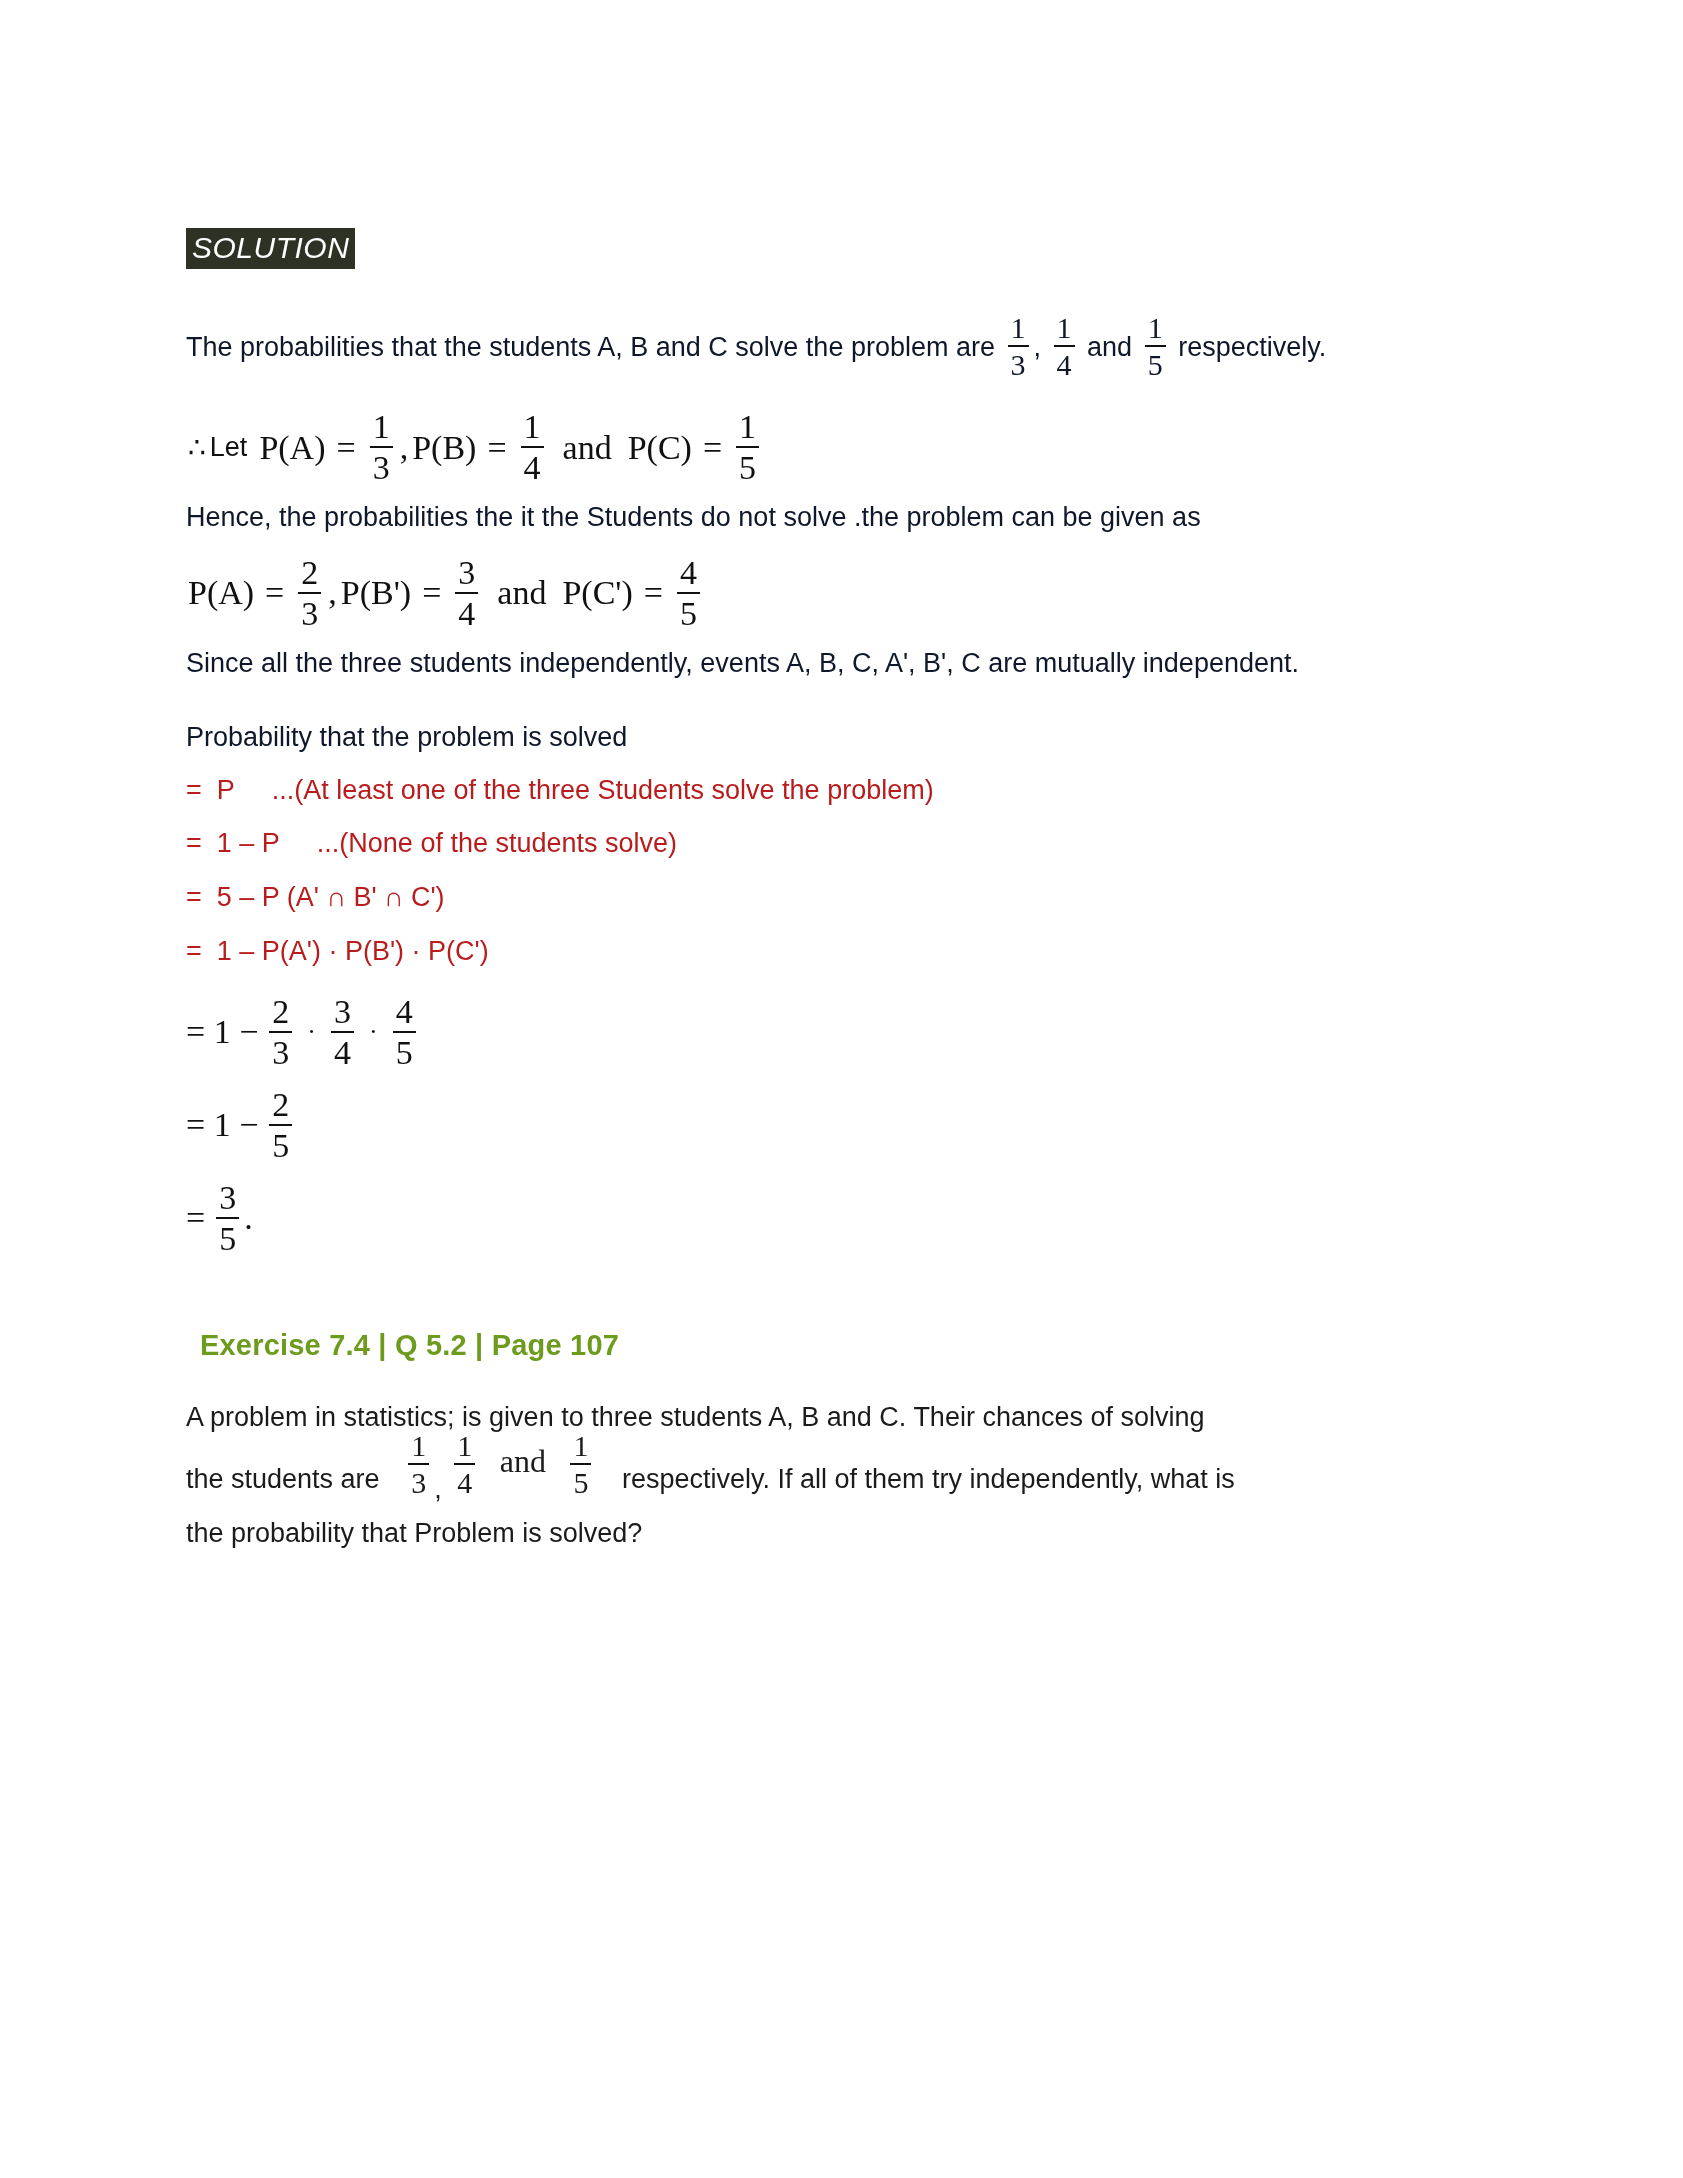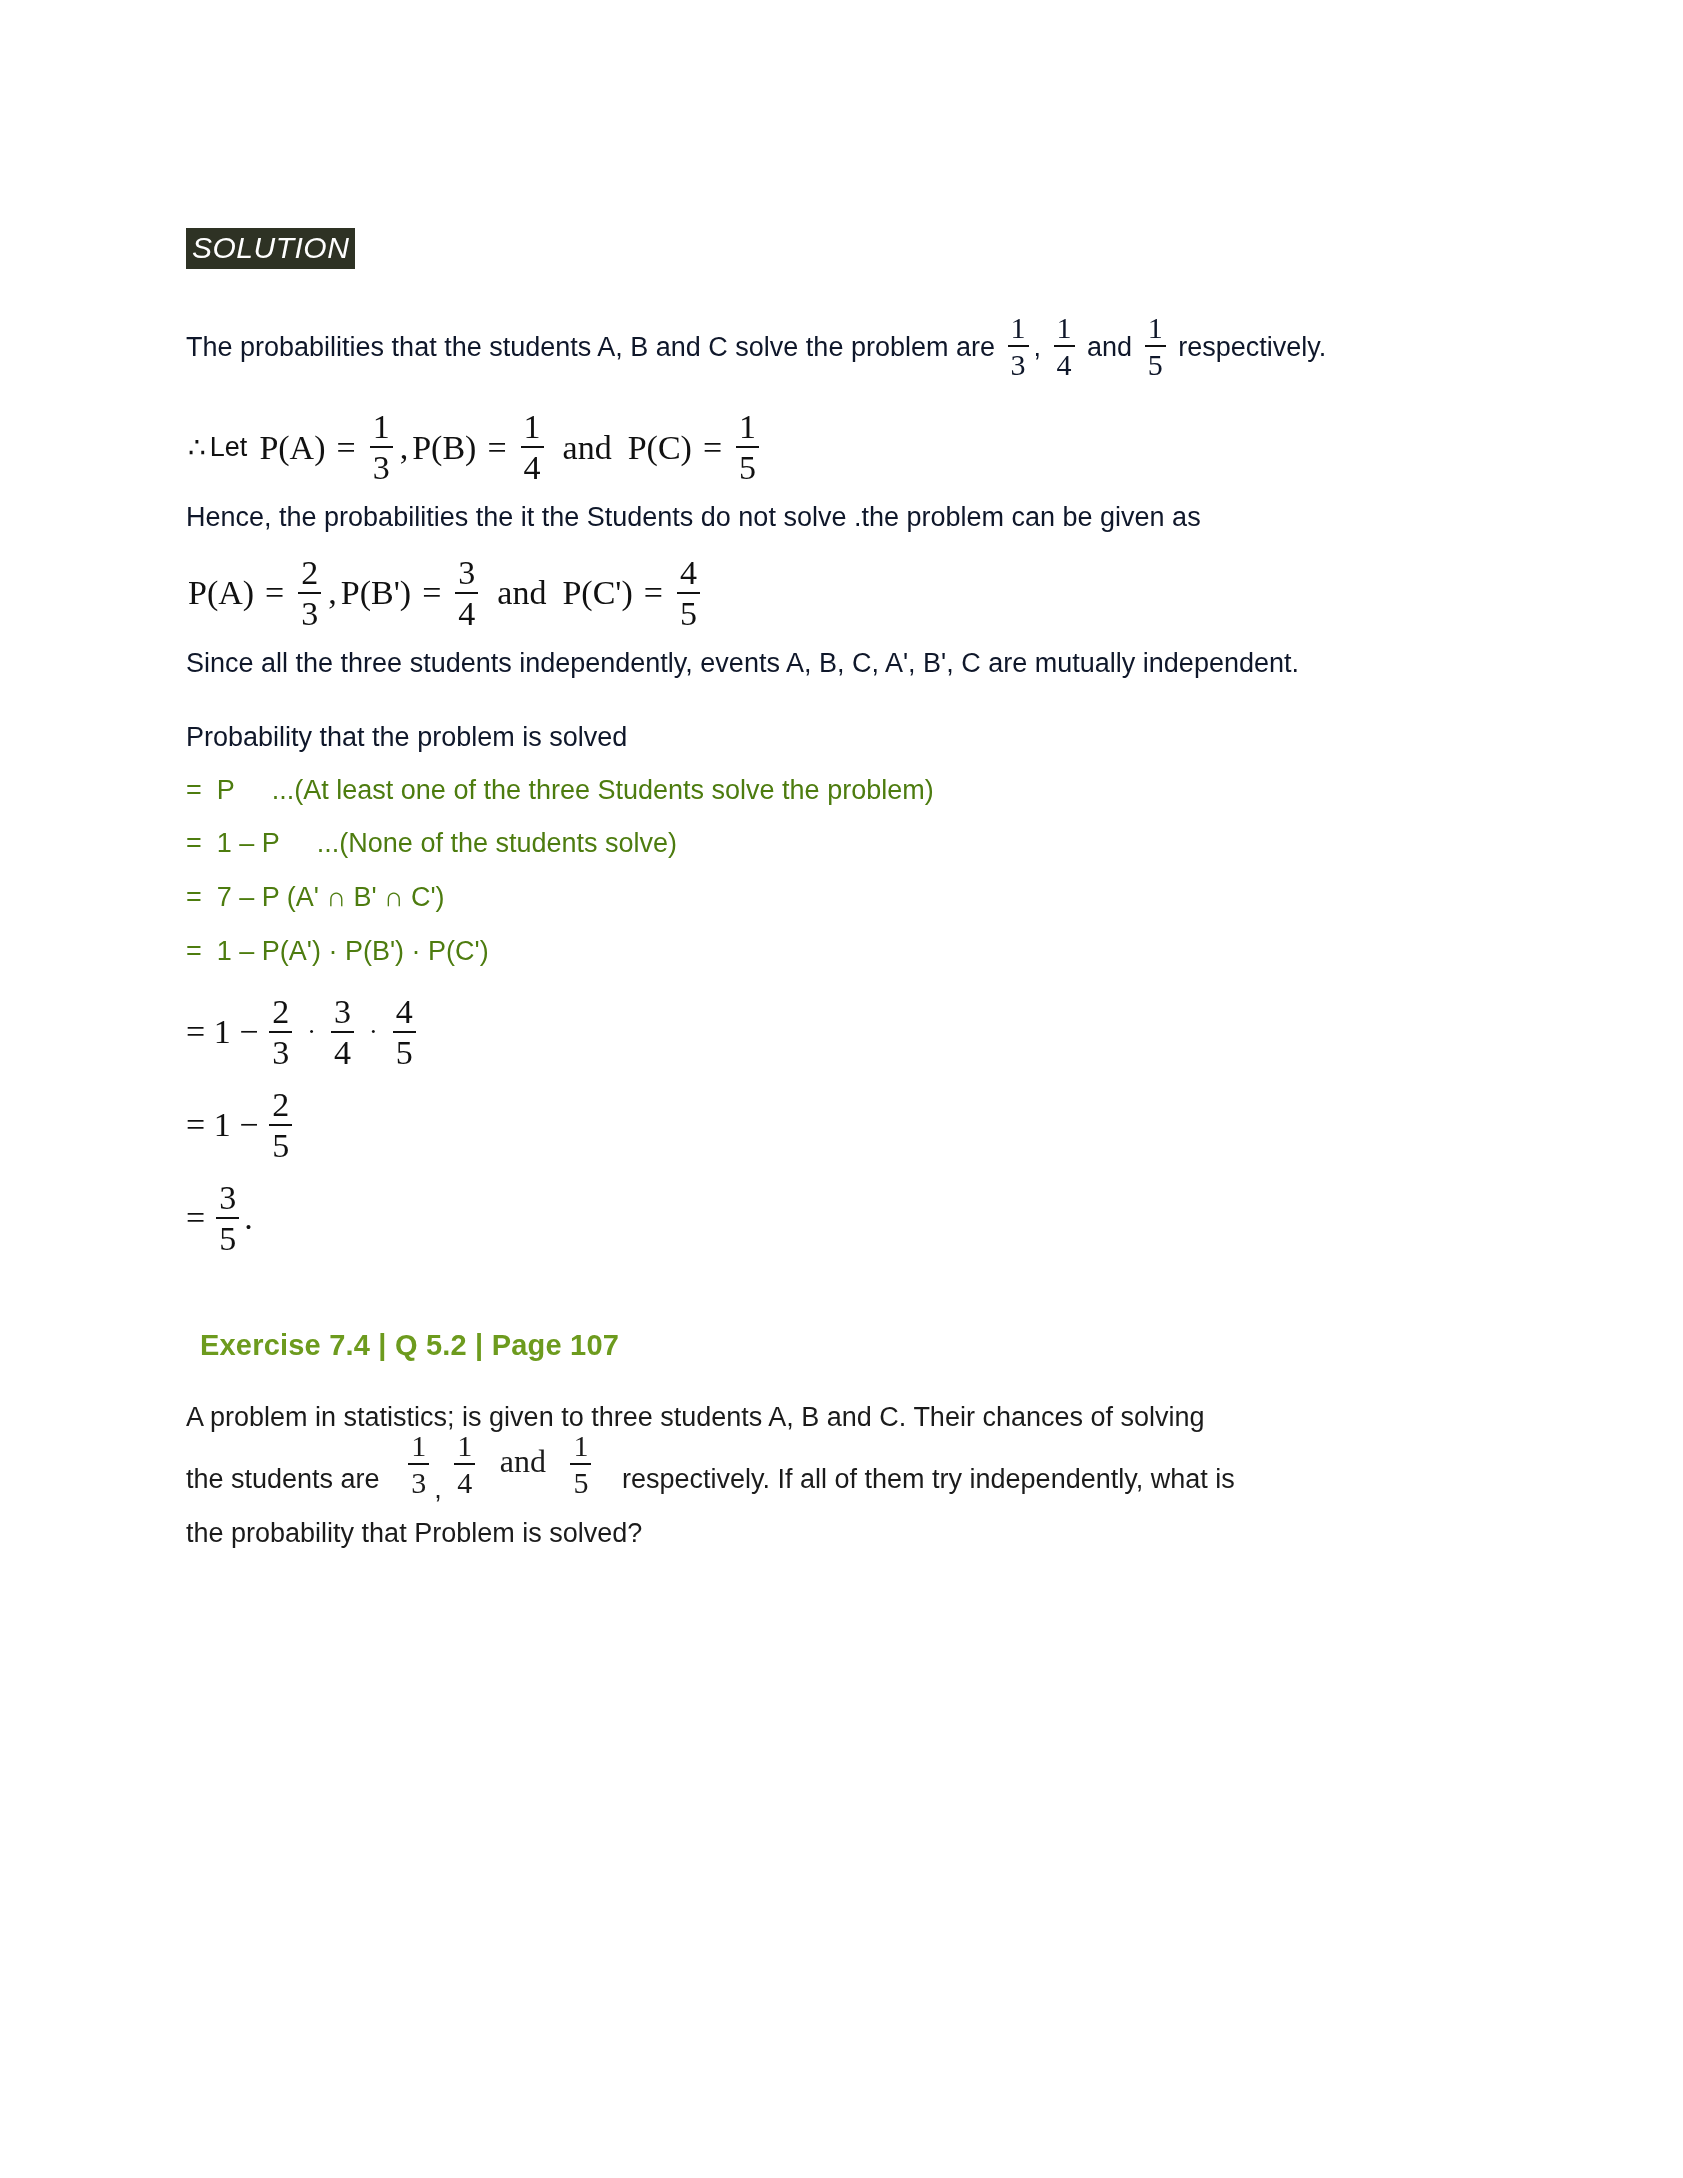--- a/index.html
+++ b/index.html
@@ -88,21 +88,21 @@
     align-items: center;
     vertical-align: middle;
     position: relative;
     top: -2px;
   }
 
   
   .step {
     font-family: "Liberation Sans", sans-serif;
     font-size: 27px;
-    color: #4d7c0f;
+    color: #b91c1c;
     margin: 0;
     line-height: 1.55;
     white-space: pre;
   }
 
   .step-frac {
     display: flex;
     align-items: center;
     font-family: "Liberation Serif", serif;
     font-size: 34px;
@@ -237,21 +237,21 @@
     <div class="sp-34"></div>
 
     <div class="p-sans">Probability that the problem is solved</div>
 
     <div class="sp-12"></div>
 
     <div class="step">=  P     ...(At least one of the three Students solve the problem)</div>
     <div class="sp-12"></div>
     <div class="step">=  1 – P     ...(None of the students solve)</div>
     <div class="sp-12"></div>
-    <div class="step">=  7 – P (A' ∩ B' ∩ C')</div>
+    <div class="step">=  5 – P (A' ∩ B' ∩ C')</div>
     <div class="sp-12"></div>
     <div class="step">=  1 – P(A') · P(B') · P(C')</div>
 
     <div class="sp-22"></div>
 
     <div class="step-frac">
       <span class="lead">= 1 −</span>
       <span class="frac">
         <span class="num">2</span>
         <span class="den">3</span>

